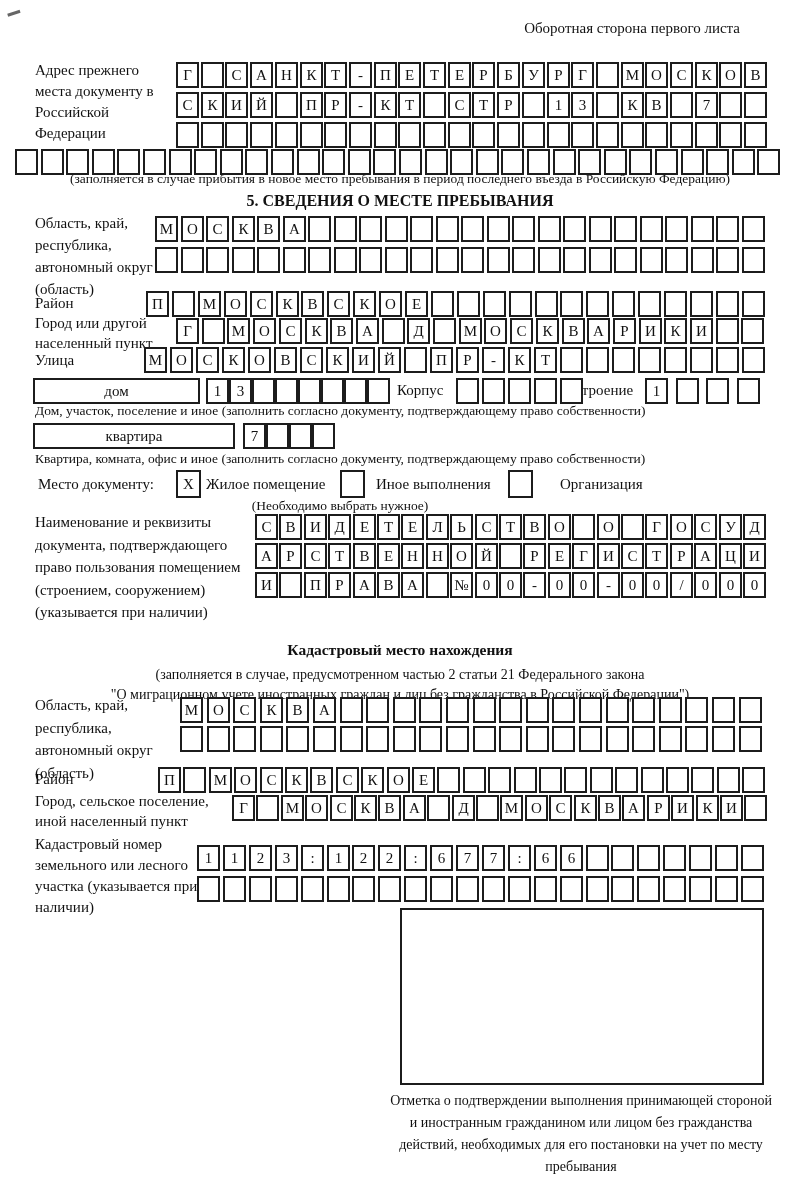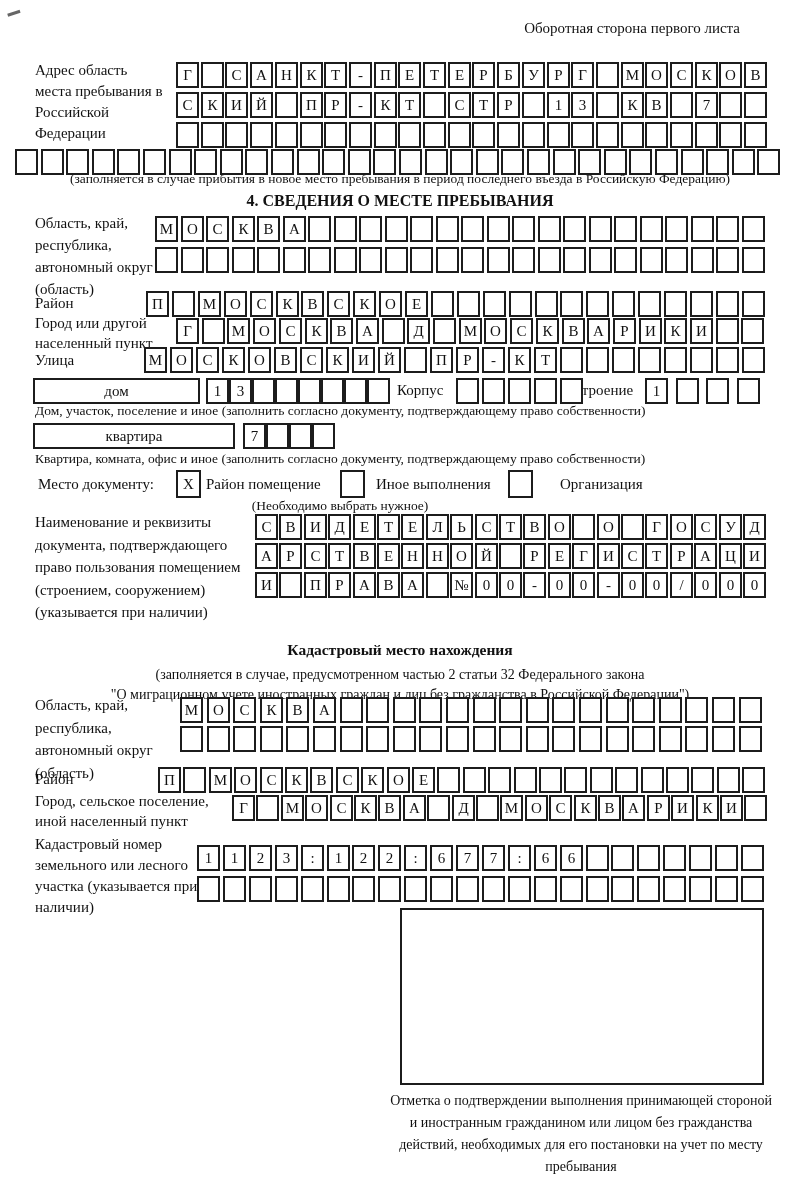--- a/index.html
+++ b/index.html
@@ -20,48 +20,48 @@
   .artifact{position:absolute;left:6px;top:3px;width:13px;height:9px;
             border-bottom:3px solid #333;transform:rotate(-18deg);opacity:.75;}
 </style>
 </head>
 <body>
 
 <div class="artifact"></div>
 
 <div class="abs lbl" style="left:0;top:18px;width:740px;text-align:right;">Оборотная сторона первого листа</div>
 
-<div class="abs lbl" style="left:35px;top:60px;width:132px;">Адрес область места пребывания в Российской Федерации</div>
+<div class="abs lbl" style="left:35px;top:60px;width:132px;">Адрес прежнего места документу в Российской Федерации</div>
 <div class="abs cap center" style="left:0;top:171px;width:800px;">(заполняется в случае прибытия в новое место пребывания в период последнего въезда в Российскую Федерацию)</div>
 
-<div class="abs bold center" style="left:0;top:192px;width:800px;font-size:16px;">4. СВЕДЕНИЯ О МЕСТЕ ПРЕБЫВАНИЯ</div>
+<div class="abs bold center" style="left:0;top:192px;width:800px;font-size:16px;">5. СВЕДЕНИЯ О МЕСТЕ ПРЕБЫВАНИЯ</div>
 
 <div class="abs lbl" style="left:35px;top:212px;width:120px;line-height:22px;">Область, край, республика, автономный округ (область)</div>
 <div class="abs lbl" style="left:35px;top:293px;">Район</div>
 <div class="abs lbl" style="left:35px;top:313px;width:150px;line-height:20px;">Город или другой населенный пункт</div>
 <div class="abs lbl" style="left:35px;top:350px;">Улица</div>
 
 <div class="longbox" style="left:33px;top:378px;width:163px;height:22px;line-height:22px;">дом</div>
 <div class="abs lbl" style="left:397px;top:380px;">Корпус</div>
 <div class="abs lbl" style="left:572px;top:380px;">Строение</div>
 <div class="abs cap" style="left:35px;top:403px;">Дом, участок, поселение и иное (заполнить согласно документу, подтверждающему право собственности)</div>
 
 <div class="longbox" style="left:33px;top:423px;width:198px;height:22px;line-height:22px;">квартира</div>
 <div class="abs cap" style="left:35px;top:451px;">Квартира, комната, офис и иное (заполнить согласно документу, подтверждающему право собственности)</div>
 
 <div class="abs lbl" style="left:38px;top:474px;">Место документу:</div>
-<div class="abs lbl" style="left:206px;top:474px;">Район помещение</div>
+<div class="abs lbl" style="left:206px;top:474px;">Жилое помещение</div>
 <div class="abs lbl" style="left:376px;top:474px;">Иное выполнения</div>
 <div class="abs lbl" style="left:560px;top:474px;font-family:Liberation Serif, serif;">Организация</div>
 <div class="abs cap center" style="left:180px;top:498px;width:320px;">(Необходимо выбрать нужное)</div>
 
 <div class="abs lbl" style="left:35px;top:511px;width:220px;line-height:22.5px;">Наименование и реквизиты документа, подтверждающего право пользования помещением (строением, сооружением) (указывается при наличии)</div>
 
 <div class="abs bold center" style="left:0;top:641px;width:800px;font-size:15.5px;">Кадастровый место нахождения</div>
-<div class="abs cap center" style="left:0;top:667px;width:800px;font-size:14px;">(заполняется в случае, предусмотренном частью 2 статьи 32 Федерального закона</div>
+<div class="abs cap center" style="left:0;top:667px;width:800px;font-size:14px;">(заполняется в случае, предусмотренном частью 2 статьи 21 Федерального закона</div>
 <div class="abs cap center" style="left:0;top:687px;width:800px;font-size:14px;">"О миграционном учете иностранных граждан и лиц без гражданства в Российской Федерации")</div>
 
 <div class="abs lbl" style="left:35px;top:694px;width:138px;line-height:22.5px;">Область, край, республика, автономный округ (область)</div>
 <div class="abs lbl" style="left:35px;top:769px;">Район</div>
 <div class="abs lbl" style="left:35px;top:791px;width:196px;line-height:20px;">Город, сельское поселение, иной населенный пункт</div>
 <div class="abs lbl" style="left:35px;top:834px;width:176px;line-height:21px;">Кадастровый номер земельного или лесного участка (указывается при наличии)</div>
 
 <div class="stampbox" style="left:400px;top:908px;width:360px;height:173px;"></div>
 <div class="abs cap center" style="left:385px;top:1090px;width:392px;line-height:22px;font-size:14px;">Отметка о подтверждении выполнения принимающей стороной и иностранным гражданином или лицом без гражданства действий, необходимых для его постановки на учет по месту пребывания</div>
 

